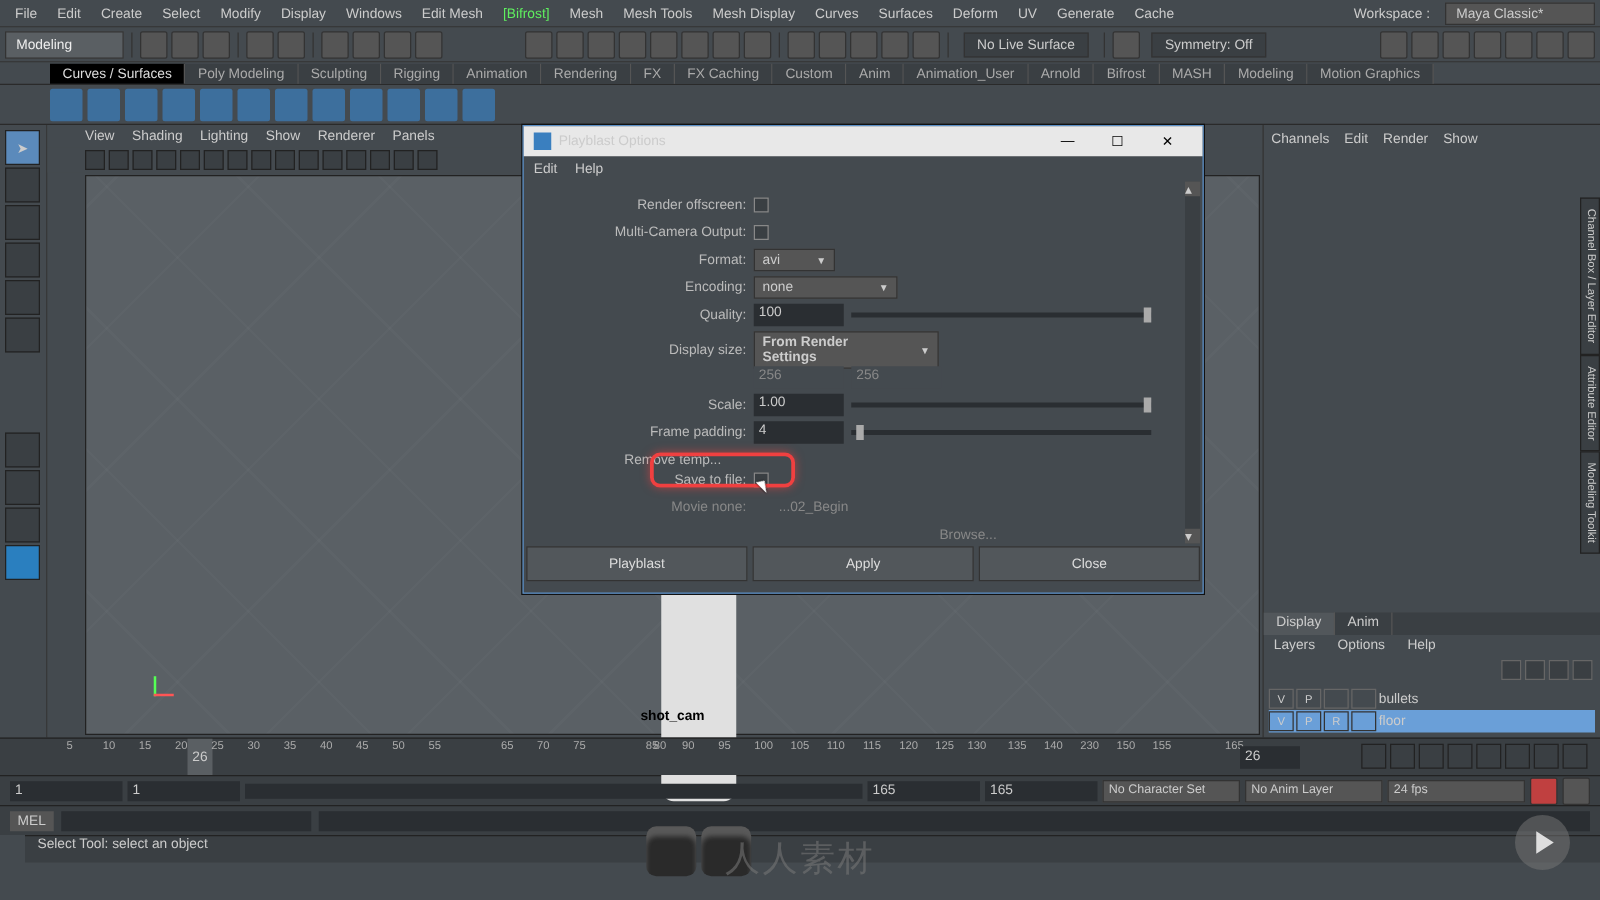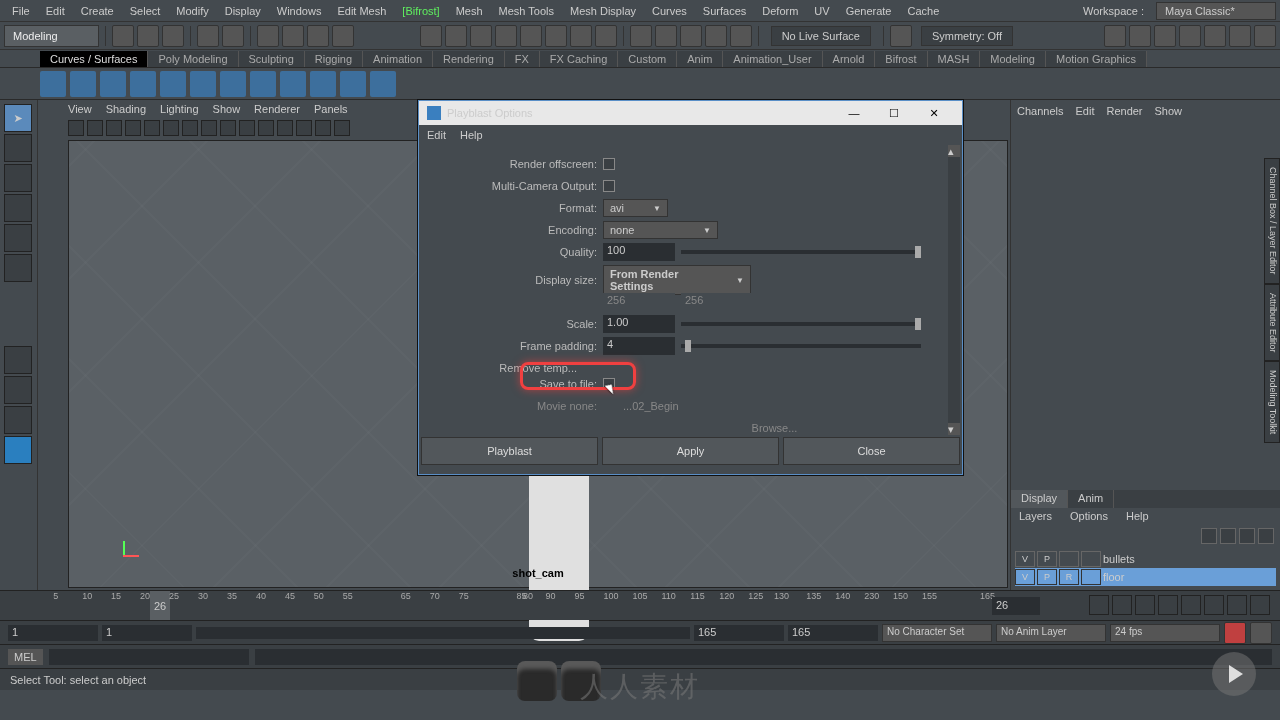--- a/index.html
+++ b/index.html
@@ -49,21 +49,21 @@
 .ts-frame { position:absolute; right:240px; top:6px; width:48px; height:18px; background:#2a2e32; padding:2px 4px; }
 .ts-play { position:absolute; right:10px; top:4px; display:flex; gap:3px; }
 .ts-play .pb { width:20px; height:20px; background:#3a3f43; border:1px solid #222; }
 .rangeslider { height:24px; background:#3a3f43; display:flex; align-items:center; gap:4px; padding:0 8px; border-top:1px solid #222; }
 .rs-num { width:90px; height:16px; background:#2a2e32; padding:1px 4px; }
 .rs-bar { flex:1; height:12px; background:#2a2e32; position:relative; }
 .rs-dd { width:110px; height:18px; background:#555; padding:1px 4px; border:1px solid #333; font-size:10px; }
 .cmdline { height:24px; background:#3a3f43; display:flex; align-items:center; padding:0 8px; gap:6px; border-top:1px solid #222; }
 .cmd-label { background:#555; padding:2px 6px; }
 .cmd-input { flex:0 0 200px; height:16px; background:#2a2e32; }
-.status { height:22px; background:#3a3f43; display:flex; align-items:center; padding:0 10px; border-top:1px solid #222; }
+.status { height:22px; background:#3a3f43; display:flex; align-items:flex-start; padding:0 10px; border-top:1px solid #222;margin-left:20px; }
 .dialog { position:absolute; left:418px; top:100px; width:545px; height:375px; background:#444a4f; border:1px solid #5a8fc7; box-shadow:0 0 0 1px #111; }
 .dlg-title { height:24px; background:#e8e8e8; display:flex; align-items:center; padding:0 8px; color:#000; }
 .dlg-title .ti { width:14px; height:14px; background:#3a7fbf; margin-right:6px; }
 .dlg-ctrls { margin-left:auto; display:flex; gap:0; }
 .dlg-ctrls span { width:40px; height:24px; display:flex; align-items:center; justify-content:center; color:#000; }
 .dlg-menu { height:20px; display:flex; align-items:center; padding:0 8px; gap:14px; }
 .dlg-body { height:290px; padding:8px 16px 8px 8px; overflow:hidden; position:relative; }
 .opt-row { display:flex; align-items:center; height:22px; gap:6px; }
 .opt-label { width:170px; text-align:right; color:#bbb; }
 .opt-chk { width:12px; height:12px; border:1px solid #888; background:#3a3f43; }

